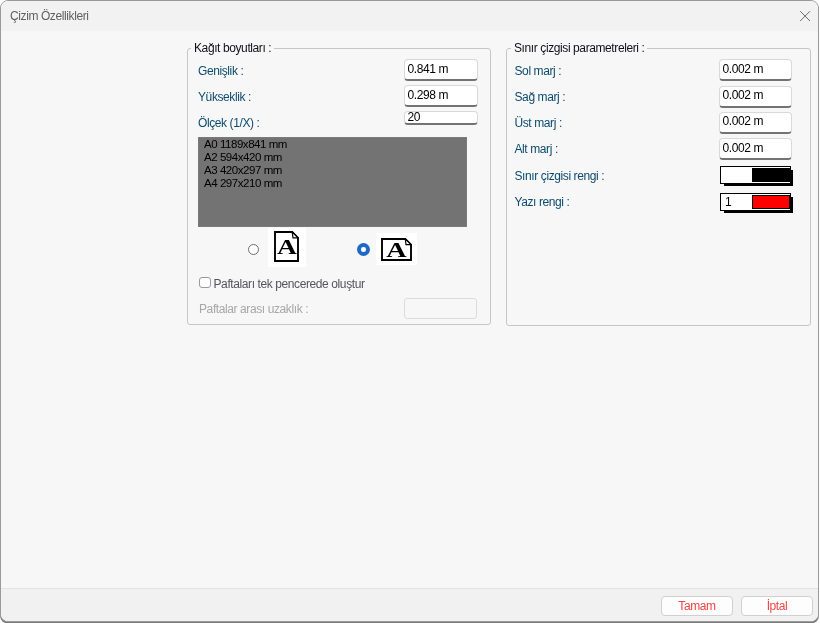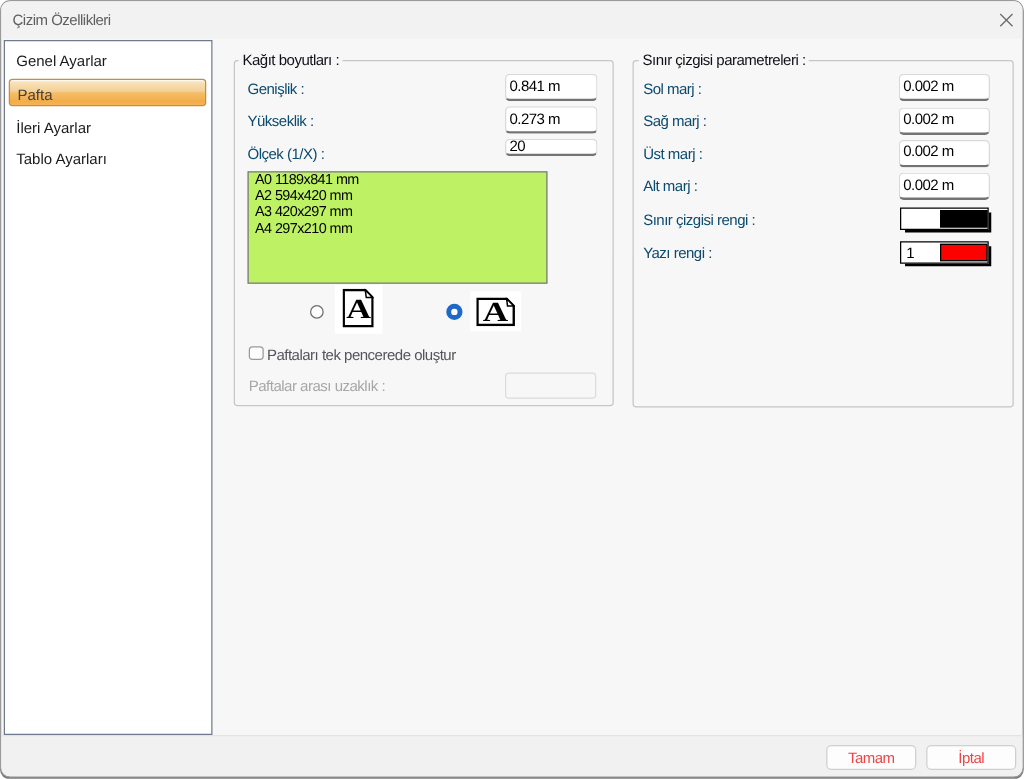--- a/index.html
+++ b/index.html
@@ -40,42 +40,32 @@
 </style>
 </head>
 <body>
 <div id="win">
   <div id="titlebar" class="abs"></div>
   <div id="title" class="abs">Çizim Özellikleri</div>
   <svg id="closex" class="abs" viewBox="0 0 22 22">
       <path d="M6.2 6.2 L16 16 M16 6.2 L6.2 16" stroke="#6a6a6a" stroke-width="1" fill="none"></path>
     </svg>
 
-  <div id="sidebar" class="abs">
-    <div class="sideitem abs" style="top:9px;">Genel Ayarlar</div>
-    <div class="abs" style="left:3px; top:30px; width:158px; height:22px; border:1px solid #c18e46; border-radius:3px;
-      background:linear-gradient(to bottom,#fcf0d8 0%,#f8e2ba 10%,#f3d094 45%,#f6bd68 52%,#f3ad4a 85%,#f5b458 100%);
-      box-shadow:inset 0 1px 0 rgba(255,255,255,0.55);">
-      <div style="position:absolute; left:6px; top:4.5px; font-size:12px; color:#44403a;">Pafta</div>
-    </div>
-    <div class="sideitem abs" style="top:62px;">İleri Ayarlar</div>
-    <div class="sideitem abs" style="top:87px;">Tablo Ayarları</div>
-  </div>
 
   <div class="group abs" style="left:186px; top:47px; width:304px; height:277px;">
     <div class="glabel" style="left:3px;">Kağıt boyutları :</div>
   </div>
   <div class="lbl" style="left:197px; top:63px;">Genişlik :</div>
   <div class="lbl" style="left:197px; top:89px;">Yükseklik :</div>
   <div class="lbl" style="left:197px; top:115px;">Ölçek (1/X) :</div>
   <div class="tbox" style="left:403px; top:58px;  width:74px; height:22px;">0.841 m</div>
-  <div class="tbox" style="left:403px; top:84px;  width:74px; height:22px;">0.273 m</div>
+  <div class="tbox" style="left:403px; top:84px;  width:74px; height:22px;">0.298 m</div>
   <div class="tbox" style="left:403px; top:110px; width:74px; height:14px;">20</div>
 
-  <div class="abs" style="left:197px; top:136px; width:240px; height:90px; background:#bef264; border:1px solid #7a7a7a; font-size:11.5px; letter-spacing:-0.45px; color:#000;">
+  <div class="abs" style="left:197px; top:136px; width:269px; height:90px; background:#737373; border:1px solid #7a7a7a; font-size:11.5px; letter-spacing:-0.45px; color:#000;">
     <div style="height:13px; line-height:13px; padding-left:5px;">A0 1189x841 mm</div>
     <div style="height:13px; line-height:13px; padding-left:5px;">A2 594x420 mm</div>
     <div style="height:13px; line-height:13px; padding-left:5px;">A3 420x297 mm</div>
     <div style="height:13px; line-height:13px; padding-left:5px;">A4 297x210 mm</div>
   </div>
 
   <div class="abs" style="left:247px; top:243px; width:11px; height:11px; border:1px solid #6e6e6e; border-radius:50%; background:#fdfdfd;"></div>
   <div class="abs" style="left:356px; top:242px; width:13px; height:13px; border-radius:50%; background:#1e68c8;">
     <div style="position:absolute; left:4.2px; top:4.2px; width:4.6px; height:4.6px; border-radius:50%; background:#fff;"></div>
   </div>

